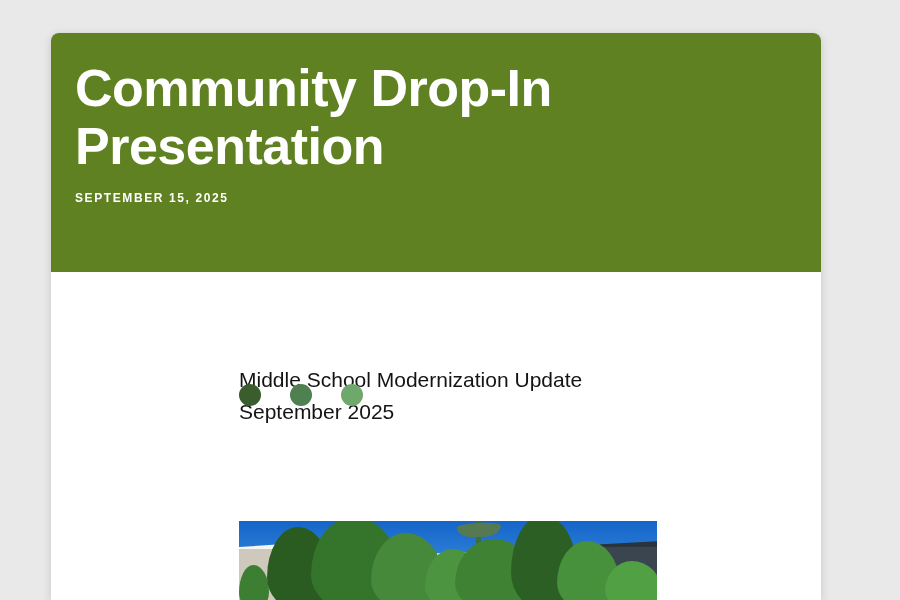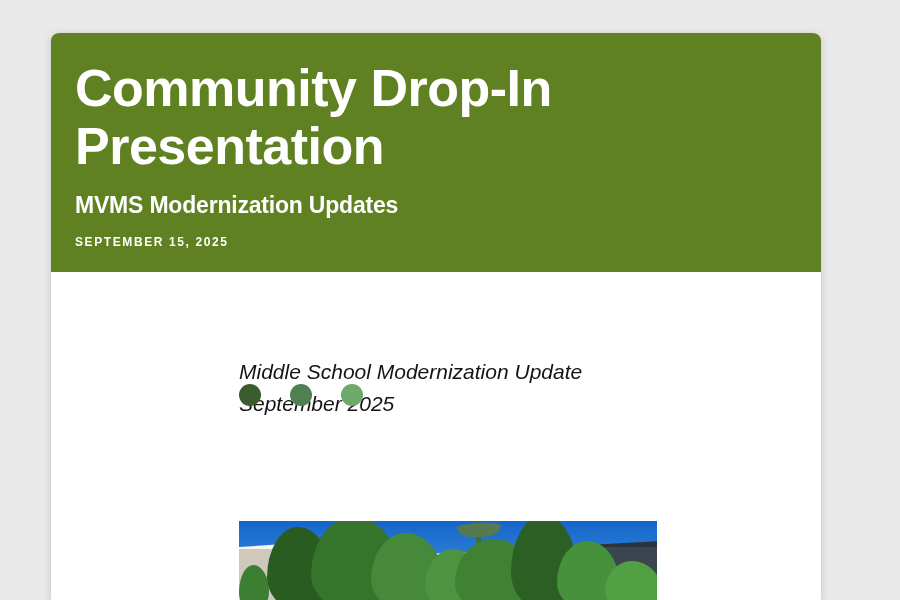--- a/index.html
+++ b/index.html
@@ -77,23 +77,22 @@
   
   #doc-body {
     position: relative;
     background: #ffffff;
     height: 328px;
   }
 
   #slide {
     position: absolute;
     left: 188px;           
-    top: 84px;             
+    top: 92px;             
     width: 420px;
-    font-style: italic;
   }
 
   .slide-heading-line {
     font-family: "Liberation Sans", "DejaVu Sans", sans-serif;
     font-size: 21px;
     line-height: 32px;
     font-weight: 400;
     color: #141414;
     white-space: nowrap;
   }
@@ -198,21 +197,20 @@
 </style>
 </head>
 <body style="background: rgb(233, 233, 233);">
 
 <div id="page" style="background: rgb(233, 233, 233);">
 
   <div id="doc-card">
 
     <div id="doc-header" style="background: rgb(95, 129, 34);">
       <h1 id="doc-title">Community Drop-In Presentation</h1>
-      <div id="doc-subtitle">MVMS Modernization Updates</div>
       <div id="doc-date">September 15, 2025</div>
     </div>
 
     <div id="doc-body">
 
       <div id="slide">
         <div class="slide-heading-line">Middle School Modernization Update</div>
         <div class="slide-heading-line">September 2025</div>
       </div>
 

